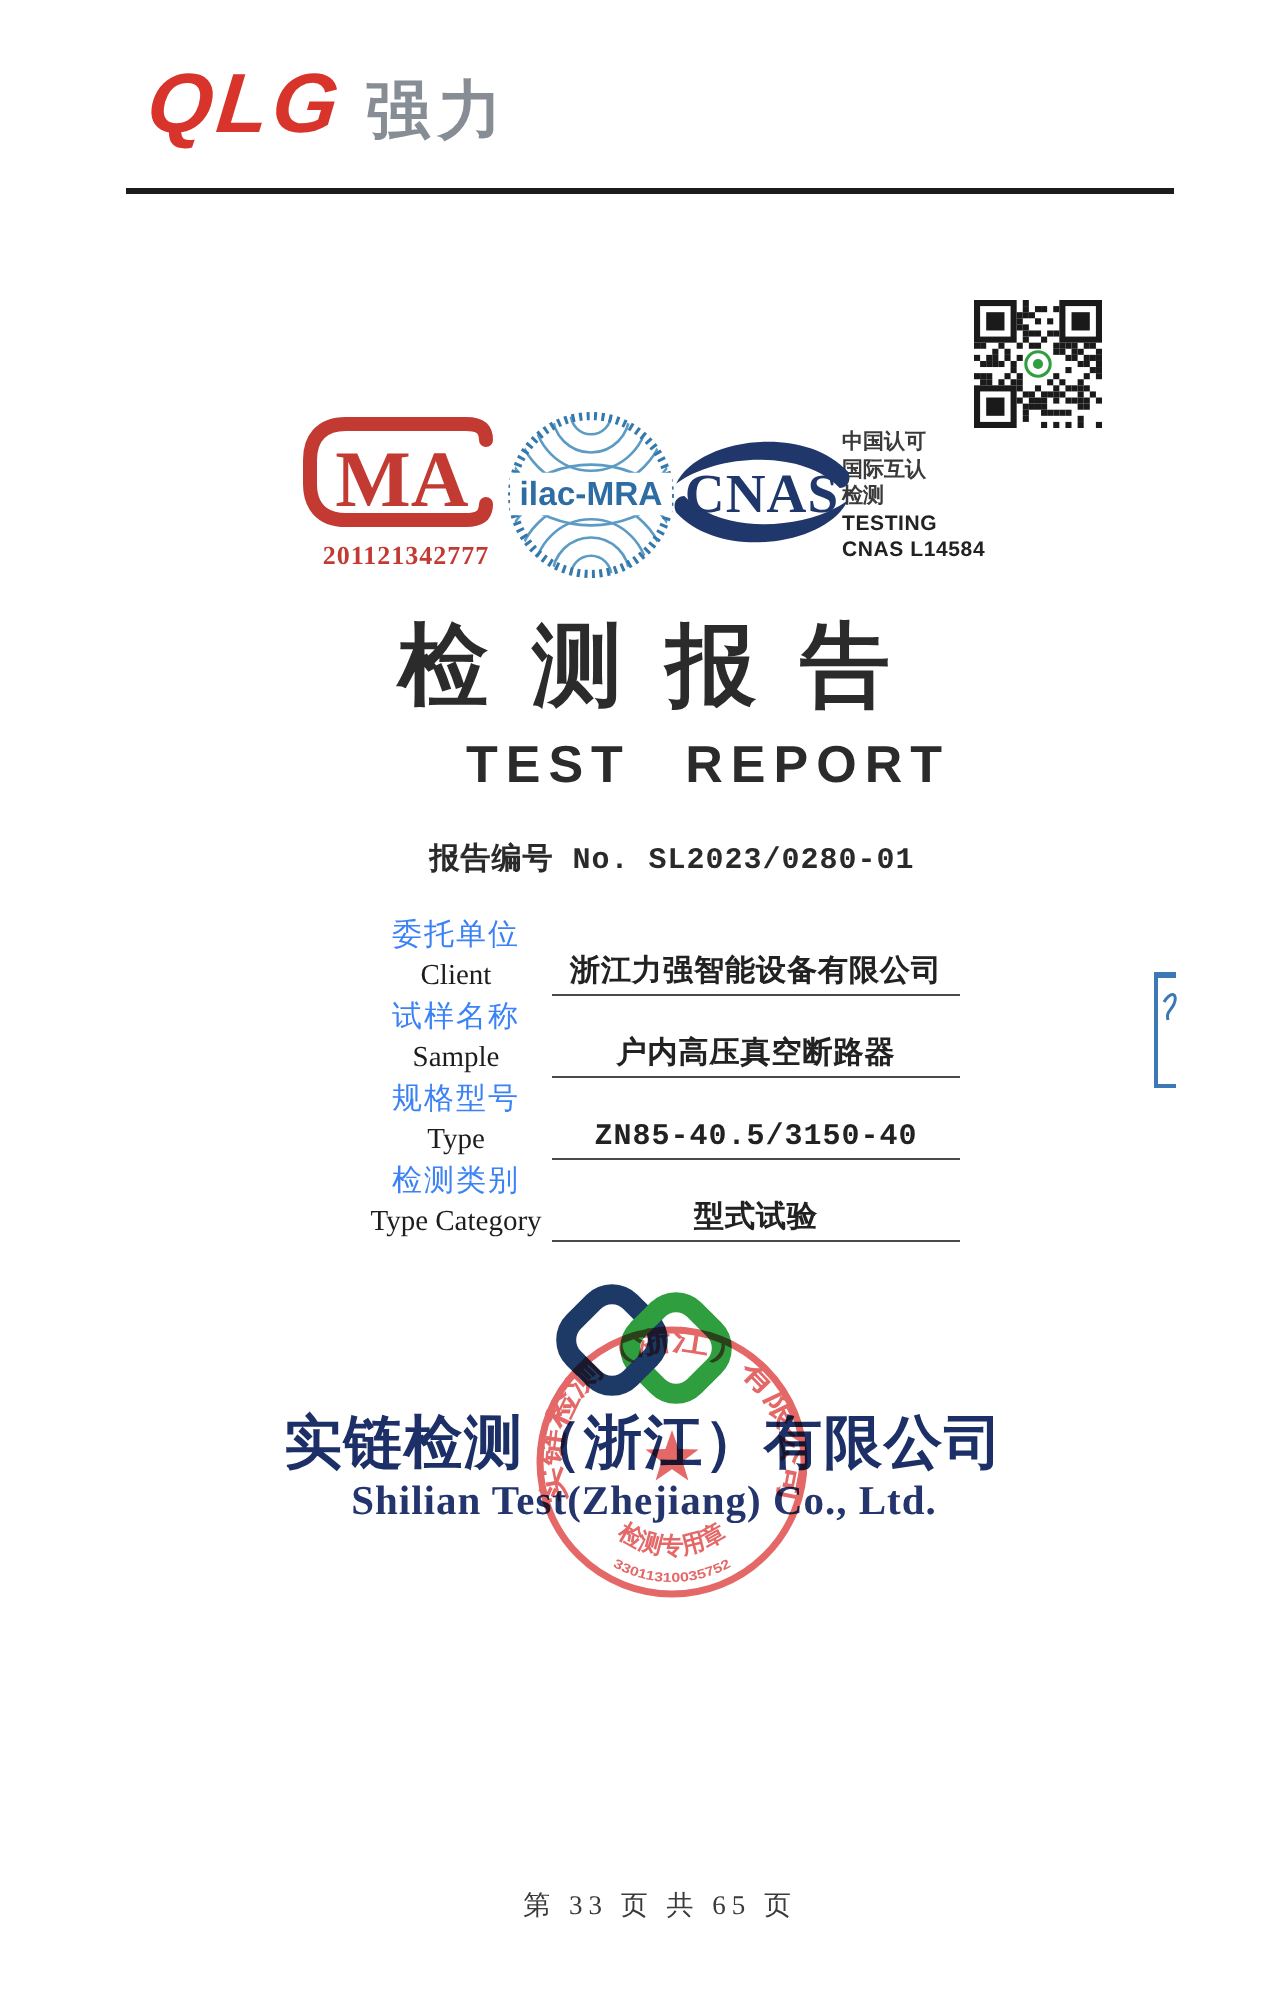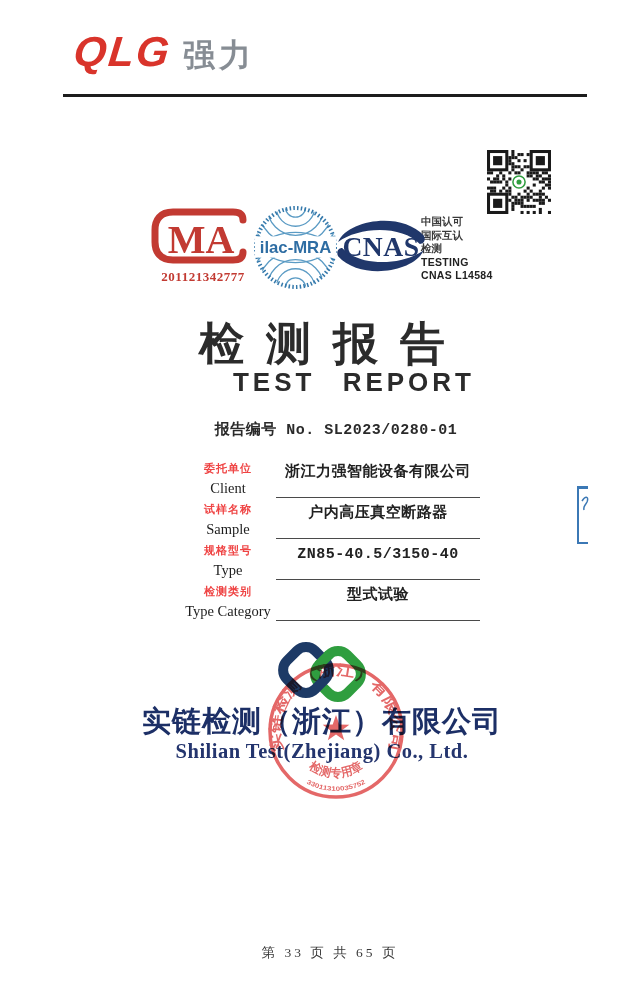--- a/index.html
+++ b/index.html
@@ -17,31 +17,31 @@
   .accred{position:absolute;left:421px;top:215px;color:#3a3a3a;font-size:10.5px;font-weight:700;line-height:13.5px;}
   .accred .en{color:#222;letter-spacing:0.3px;}
 
   
   .cma{position:absolute;left:150px;top:208px;width:106px;text-align:center;}
   .cma-num{font-family:"Liberation Serif",serif;font-weight:700;font-size:13px;color:#c23a32;letter-spacing:0.5px;margin-top:1px;}
   .ilac{position:absolute;left:253px;top:205px;width:85px;height:85px;}
   .cnas{position:absolute;left:334px;top:213px;width:94px;height:66px;}
 
   
-  .title-cn{position:absolute;left:0;top:314px;width:644px;text-align:center;font-size:45px;font-weight:800;color:#2b2b2b;letter-spacing:22px;text-indent:22px;white-space:nowrap;}
+  .title-cn{position:absolute;left:0;top:303px;width:644px;text-align:center;font-size:45px;font-weight:800;color:#2b2b2b;letter-spacing:22px;text-indent:22px;white-space:nowrap;}
   .title-en{position:absolute;left:0;top:367px;width:644px;text-align:center;font-size:26px;font-weight:700;color:#2b2b2b;letter-spacing:4px;word-spacing:16px;padding-left:32px;}
   .report-no{position:absolute;left:0;top:420px;width:644px;text-align:center;transform:translateX(14px);font-family:"Liberation Mono",monospace;font-size:15px;font-weight:700;color:#2a2a2a;letter-spacing:0.5px;}
 
   
   .form{position:absolute;left:180px;top:457px;width:300px;}
   .frow{display:flex;height:41px;align-items:stretch;}
   .flabels{width:96px;display:flex;flex-direction:column;justify-content:flex-end;text-align:center;}
-  .lab-cn{font-size:11px;font-weight:700;color:#ef4444;line-height:20px;letter-spacing:1px;}
+  .lab-cn{font-size:15px;font-weight:400;color:#3b82f6;line-height:20px;letter-spacing:1px;}
   .lab-en{font-family:"Liberation Serif",serif;font-size:14.5px;color:#1d1d1d;line-height:20px;}
-  .fvalue{flex:1;border-bottom:1.5px solid #4a4a4a;display:flex;align-items:flex-end;justify-content:center;font-family:"Liberation Mono",monospace;font-size:15px;font-weight:700;color:#222;padding-bottom:16px;letter-spacing:0.5px;white-space:nowrap;}
+  .fvalue{flex:1;border-bottom:1.5px solid #4a4a4a;display:flex;align-items:flex-end;justify-content:center;font-family:"Liberation Mono",monospace;font-size:15px;font-weight:700;color:#222;padding-bottom:2px;letter-spacing:0.5px;white-space:nowrap;}
 
   
   .chain-logo{position:absolute;left:266px;top:636px;width:112px;height:74px;}
   .comp-cn{position:absolute;left:0;top:702px;width:644px;text-align:center;font-size:29px;font-weight:800;color:#1c2f66;letter-spacing:1px;white-space:nowrap;}
   .comp-en{position:absolute;left:0;top:740px;width:644px;text-align:center;font-family:"Liberation Serif",serif;font-size:20.5px;font-weight:600;color:#24356e;letter-spacing:0.5px;white-space:nowrap;}
   .stamp{position:absolute;left:256px;top:651px;width:160px;height:160px;opacity:0.8;mix-blend-mode:multiply;}
 
   
   .mbracket{position:absolute;left:577px;top:486px;width:12px;height:58px;border-left:2.5px solid #3b78b5;}
   .mbracket::before,.mbracket::after{content:"";position:absolute;left:0;width:9px;height:2.5px;background:#3b78b5;}

